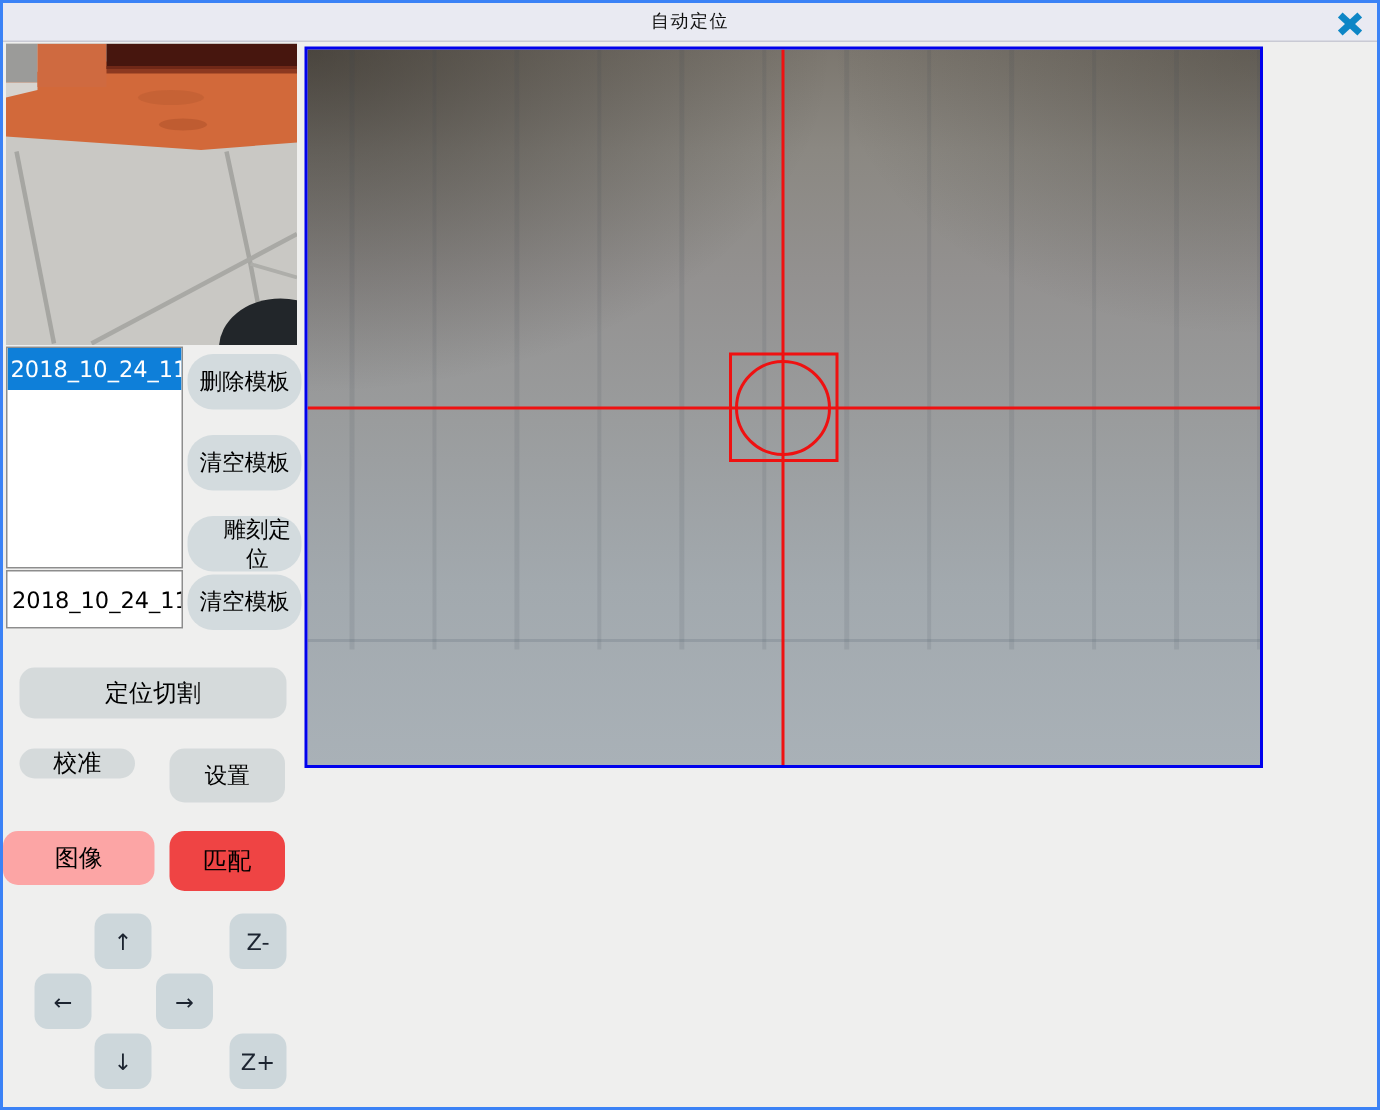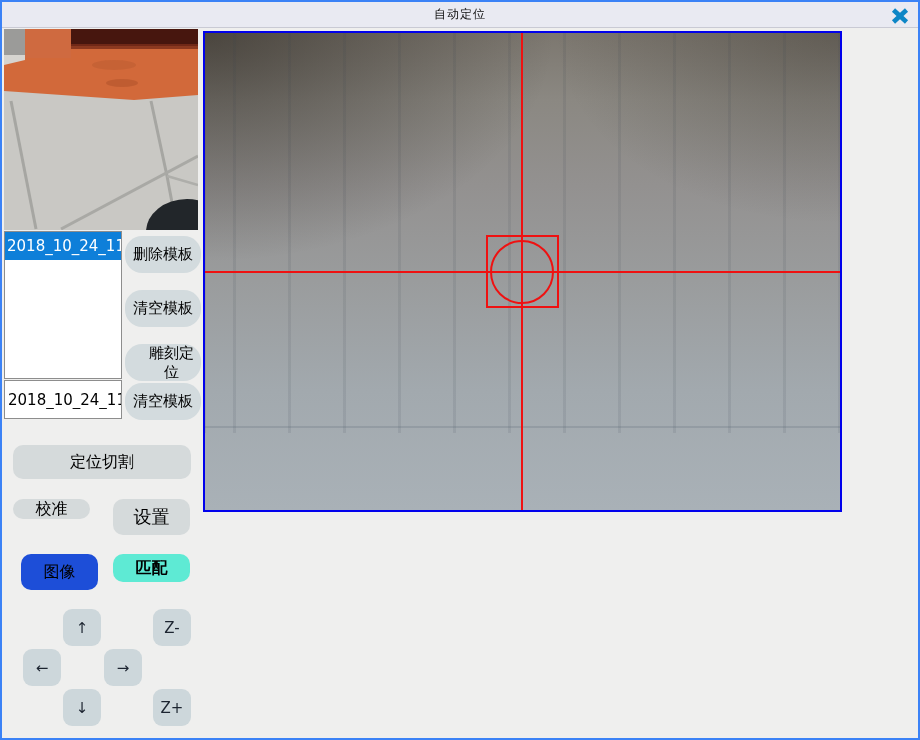--- a/index.html
+++ b/index.html
@@ -51,23 +51,23 @@
     display:flex; align-items:center; justify-content:center;
   }
   .tpl-btn { left:123px; width:76px; height:37px; }
   .tpl-btn.b0 { top:234px; }
   .tpl-btn.b1 { top:288px; }
   .tpl-btn.b2 { top:342px;padding-left:17px; }
   .tpl-btn.b3 { top:381px; }
 
   .btn-cut   { left:11px; top:443px; width:178px; height:34px; border-radius:10px; font-size:16px; background:#d5dadb; }
   .btn-cal   { left:11px;  top:497px; width:77px; height:20px; border-radius:10px; font-size:16px; background:#d5dadb; }
-  .btn-set   { left:111px; top:497px; width:77px; height:36px; border-radius:10px; font-size:18px; background:#d5dadb; }
-  .btn-img   { left:19px;  top:552px; width:77px; height:36px; border-radius:10px; font-size:16px; background:#1d4ed8; }
-  .btn-match { left:111px; top:552px; width:77px; height:28px; border-radius:10px; font-size:16px; background:#5eead4;font-weight:bold; }
+  .btn-set   { left:111px; top:497px; width:77px; height:36px; border-radius:10px; font-size:15px; background:#d5dadb; }
+  .btn-img   { left:0;  top:552px; width:101px; height:36px; border-radius:10px; font-size:16px; background:#fca5a5; }
+  .btn-match { left:111px; top:552px; width:77px; height:40px; border-radius:10px; font-size:16px; background:#ef4444; }
 
   .jog { width:38px; height:37px; border-radius:9px; background:#cdd7db; font-size:15px; color:#1c2430; }
   .jog-up { left:61px;  top:607px; }
   .jog-zm { left:151px; top:607px; }
   .jog-lt { left:21px;  top:647px; }
   .jog-rt { left:102px; top:647px; }
   .jog-dn { left:61px;  top:687px; }
   .jog-zp { left:151px; top:687px; }
 
   

